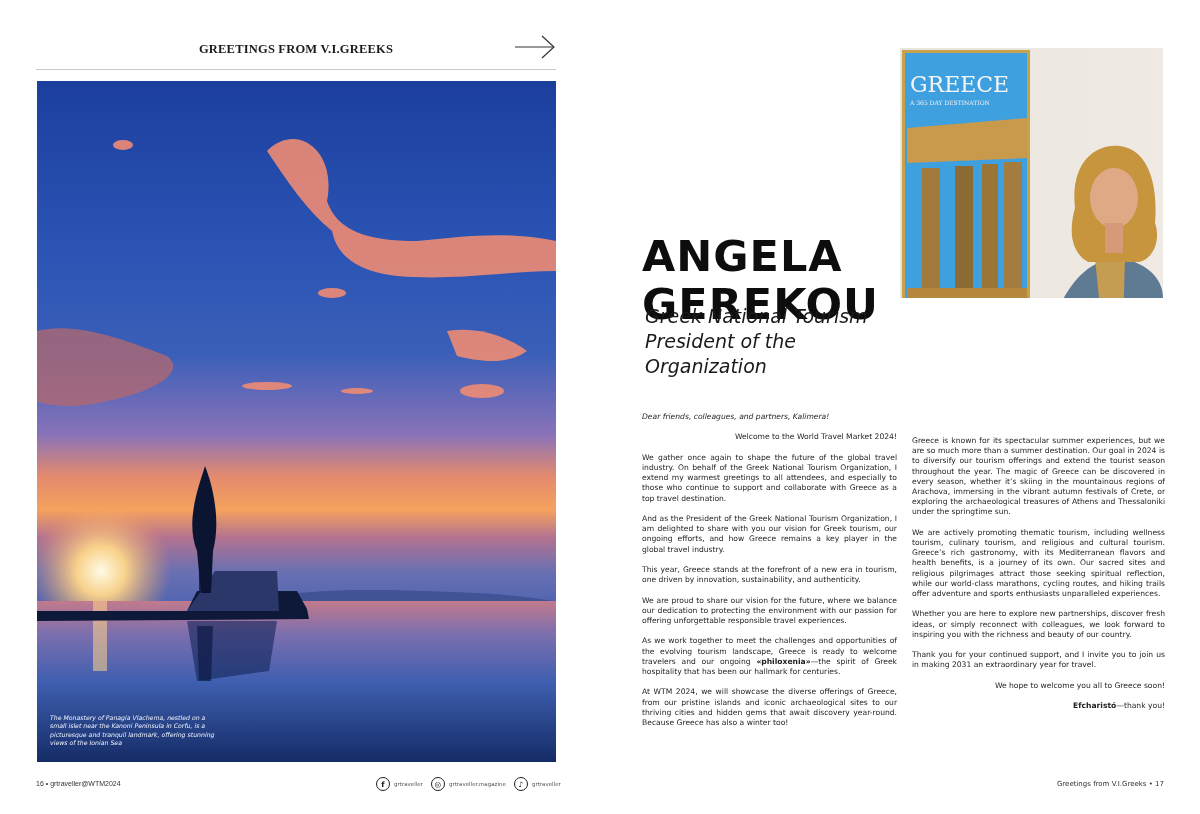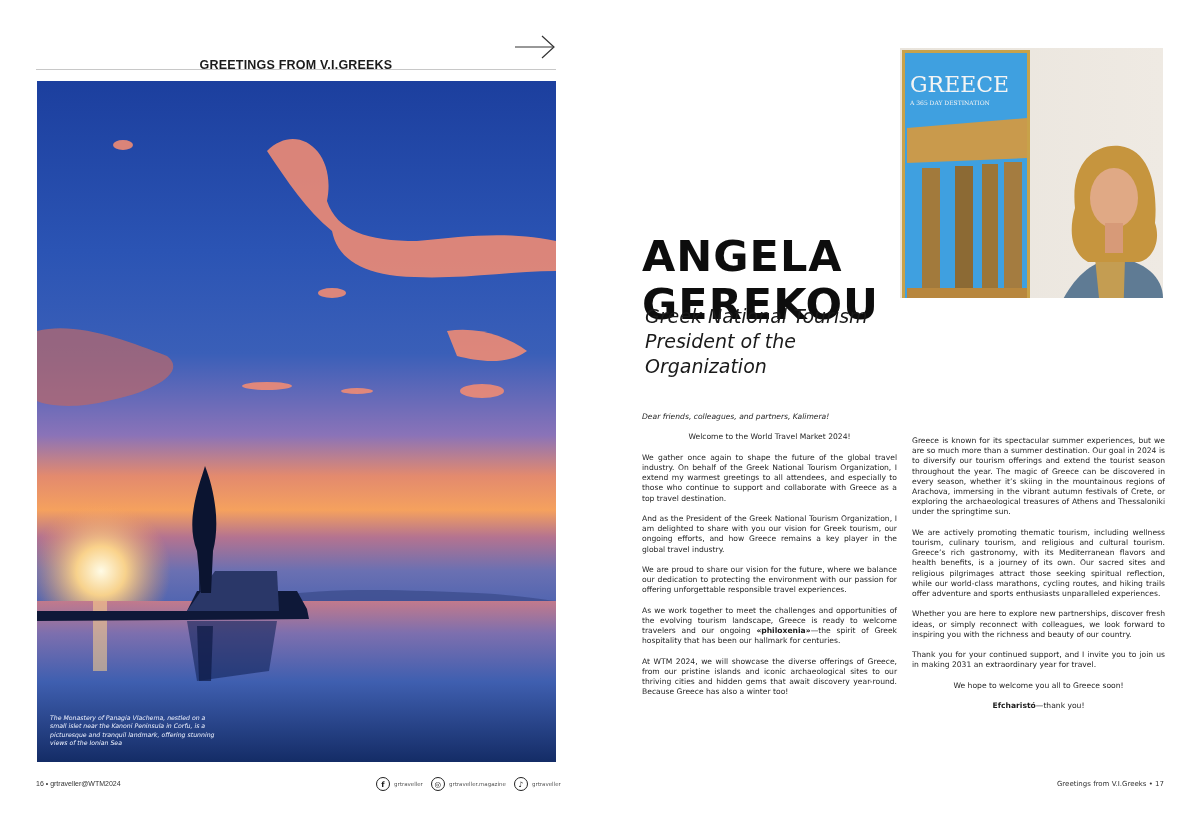--- a/index.html
+++ b/index.html
@@ -7,22 +7,22 @@
   body { position: relative; font-family: "Liberation Sans", "DejaVu Sans", sans-serif; color: #1a1a1a; }
 
   
   .page-left { position: absolute; left: 0; top: 0; width: 600px; height: 814px; }
   .section-header {
     position: absolute; left: 36px; top: 34px; width: 520px; height: 36px;
     border-bottom: 1px solid #c8c8c8;
   }
   .section-header .title {
     position: absolute; left: 0; width: 520px; top: 8px; text-align: center;
-    font-family: Liberation Sans, sans-serif; font-size: 12.5px; font-weight: bold;
-    letter-spacing: 0.2px; color: #1b1b1b; margin-top: 16px;
+    font-family: Liberation Serif, serif; font-size: 12.5px; font-weight: bold;
+    letter-spacing: 0.2px; color: #1b1b1b;
   }
   .section-header .arrow { position: absolute; right: 0; top: 0; width: 42px; height: 26px; }
 
   .photo {
     position: absolute; left: 37px; top: 81px; width: 519px; height: 681px; overflow: hidden;
     background: linear-gradient(180deg, #1c3f9e 0%, #2b54b4 25%, #3a5fb8 40%, #8a73b8 52%, #e38a6e 58%, #f5a15e 63%,
       #b47390 67%, #6a70b2 72%, #4a62b0 78%, #2d4a9c 86%, #193577 95%, #132a62 100%);
   }
   .photo svg { position: absolute; left: 0; top: 0; width: 519px; height: 681px; }
   .caption {
@@ -60,21 +60,21 @@
 
   .col {
     position: absolute; top: 412px;
     font-family: "DejaVu Sans", sans-serif; font-size: 7.6px; line-height: 10.2px; color: #1e1e1e;
     text-align: justify;
   }
   .col-1 { left: 42px; width: 255px; }
   .col-2 { left: 312px; top: 436px; width: 253px; }
   .col p { margin-bottom: 10.2px; }
   .col p.greeting { font-style: italic; }
-  .col p.short { text-align: center; }
+  .col p.short { text-align: right; }
   .col b { font-weight: bold; }
 
   .footer-right { position: absolute; right: 36px; top: 780px; font-size: 7px; color: #333; font-family: "DejaVu Sans", sans-serif; }
 </style>
 </head>
 <body>
 
 <div class="page-left">
   <div class="section-header">
     <div class="title">GREETINGS FROM V.I.GREEKS</div>
@@ -181,20 +181,21 @@
       <ellipse cx="214" cy="150" rx="24" ry="30" fill="#e0a985"></ellipse>
       <rect x="205" y="175" width="18" height="30" fill="#d79a78"></rect>
     </svg>
   </div>
 
   <div class="col col-1">
     <p class="greeting">Dear friends, colleagues, and partners, Kalimera!</p>
     <p class="short">Welcome to the World Travel Market 2024!</p>
     <p>We gather once again to shape the future of the global travel industry. On behalf of the Greek National Tourism Organization, I extend my warmest greetings to all attendees, and especially to those who continue to support and collaborate with Greece as a top travel destination.</p>
     <p>And as the President of the Greek National Tourism Organization, I am delighted to share with you our vision for Greek tourism, our ongoing efforts, and how Greece remains a key player in the global travel industry.</p>
+    <p>This year, Greece stands at the forefront of a new era in tourism, one driven by innovation, sustainability, and authenticity.</p>
     <p>We are proud to share our vision for the future, where we balance our dedication to protecting the environment with our passion for offering unforgettable responsible  travel experiences.</p>
     <p><span>As we work together to meet the challenges and opportunities of the evolving tourism landscape, Greece is ready to welcome travelers  and our ongoing </span><b>«philoxenia»</b><span>—the spirit of Greek hospitality that has been our hallmark for centuries.</span></p>
     <p>At WTM 2024, we will showcase the diverse offerings of Greece, from our pristine islands and iconic archaeological sites to our thriving cities and hidden gems that await discovery year-round. Because Greece has also a winter  too!</p>
   </div>
 
   <div class="col col-2">
     <p>Greece is known for its spectacular summer experiences, but we are so much more than a summer destination. Our goal in 2024 is to diversify our tourism offerings and extend the tourist season throughout the year. The magic of Greece can be discovered in every season, whether it’s skiing in the mountainous regions of Arachova, immersing in the vibrant autumn festivals of Crete, or exploring the archaeological treasures of Athens and Thessaloniki under the springtime sun.</p>
     <p>We are actively promoting thematic tourism, including wellness tourism, culinary tourism, and religious and cultural tourism. Greece’s rich gastronomy, with its Mediterranean flavors and health benefits, is a journey of its own. Our sacred sites and religious pilgrimages attract those seeking spiritual reflection, while our world-class marathons, cycling routes, and hiking trails offer adventure and sports enthusiasts unparalleled experiences.</p>
     <p>Whether you are here to explore new partnerships, discover fresh ideas, or simply reconnect with colleagues, we look forward to inspiring you with the richness and beauty of our country.</p>
     <p>Thank you for your continued support, and I invite you to join us in making 2031 an extraordinary year for travel.</p>

